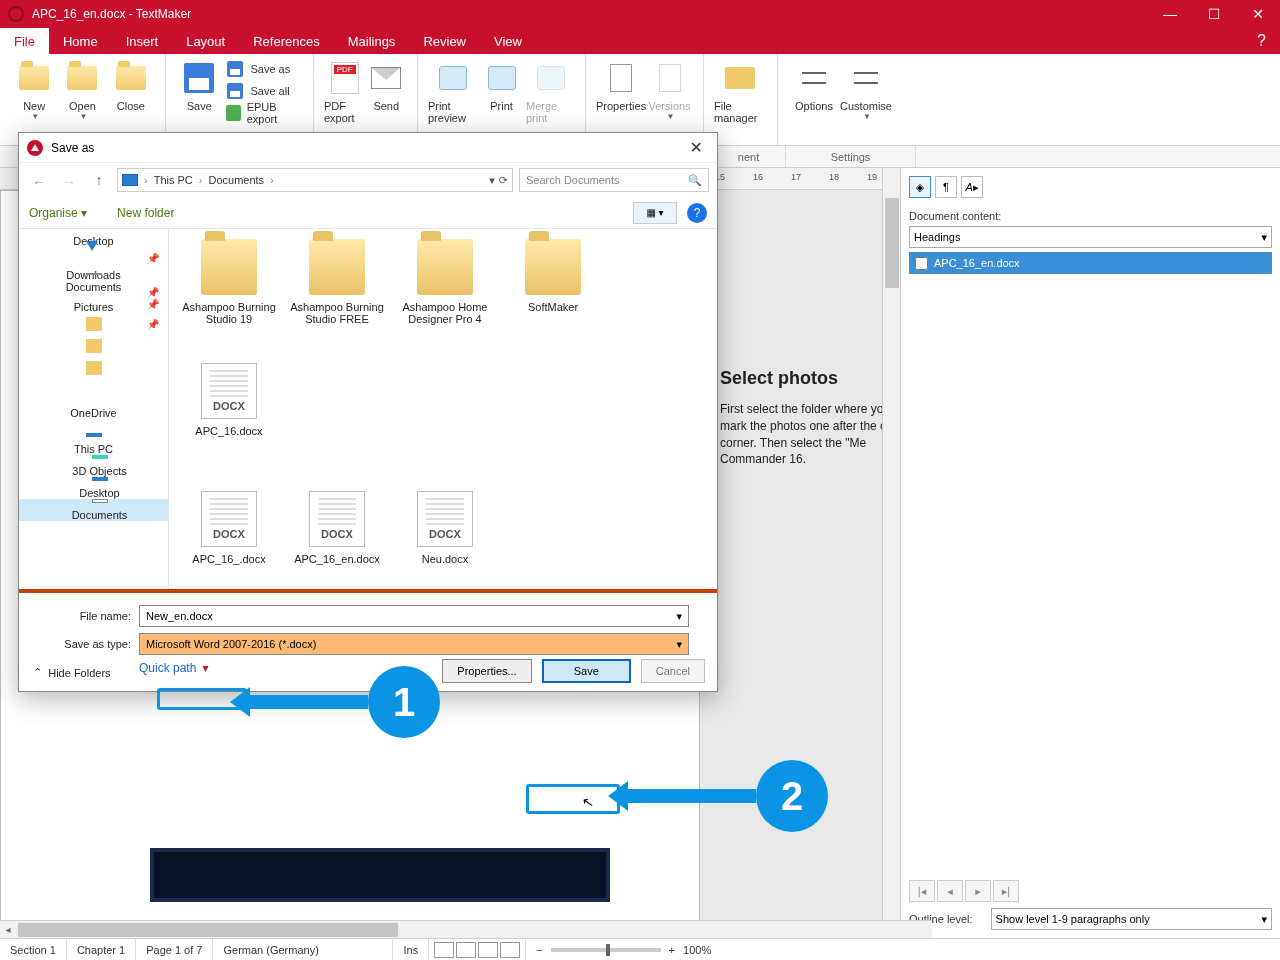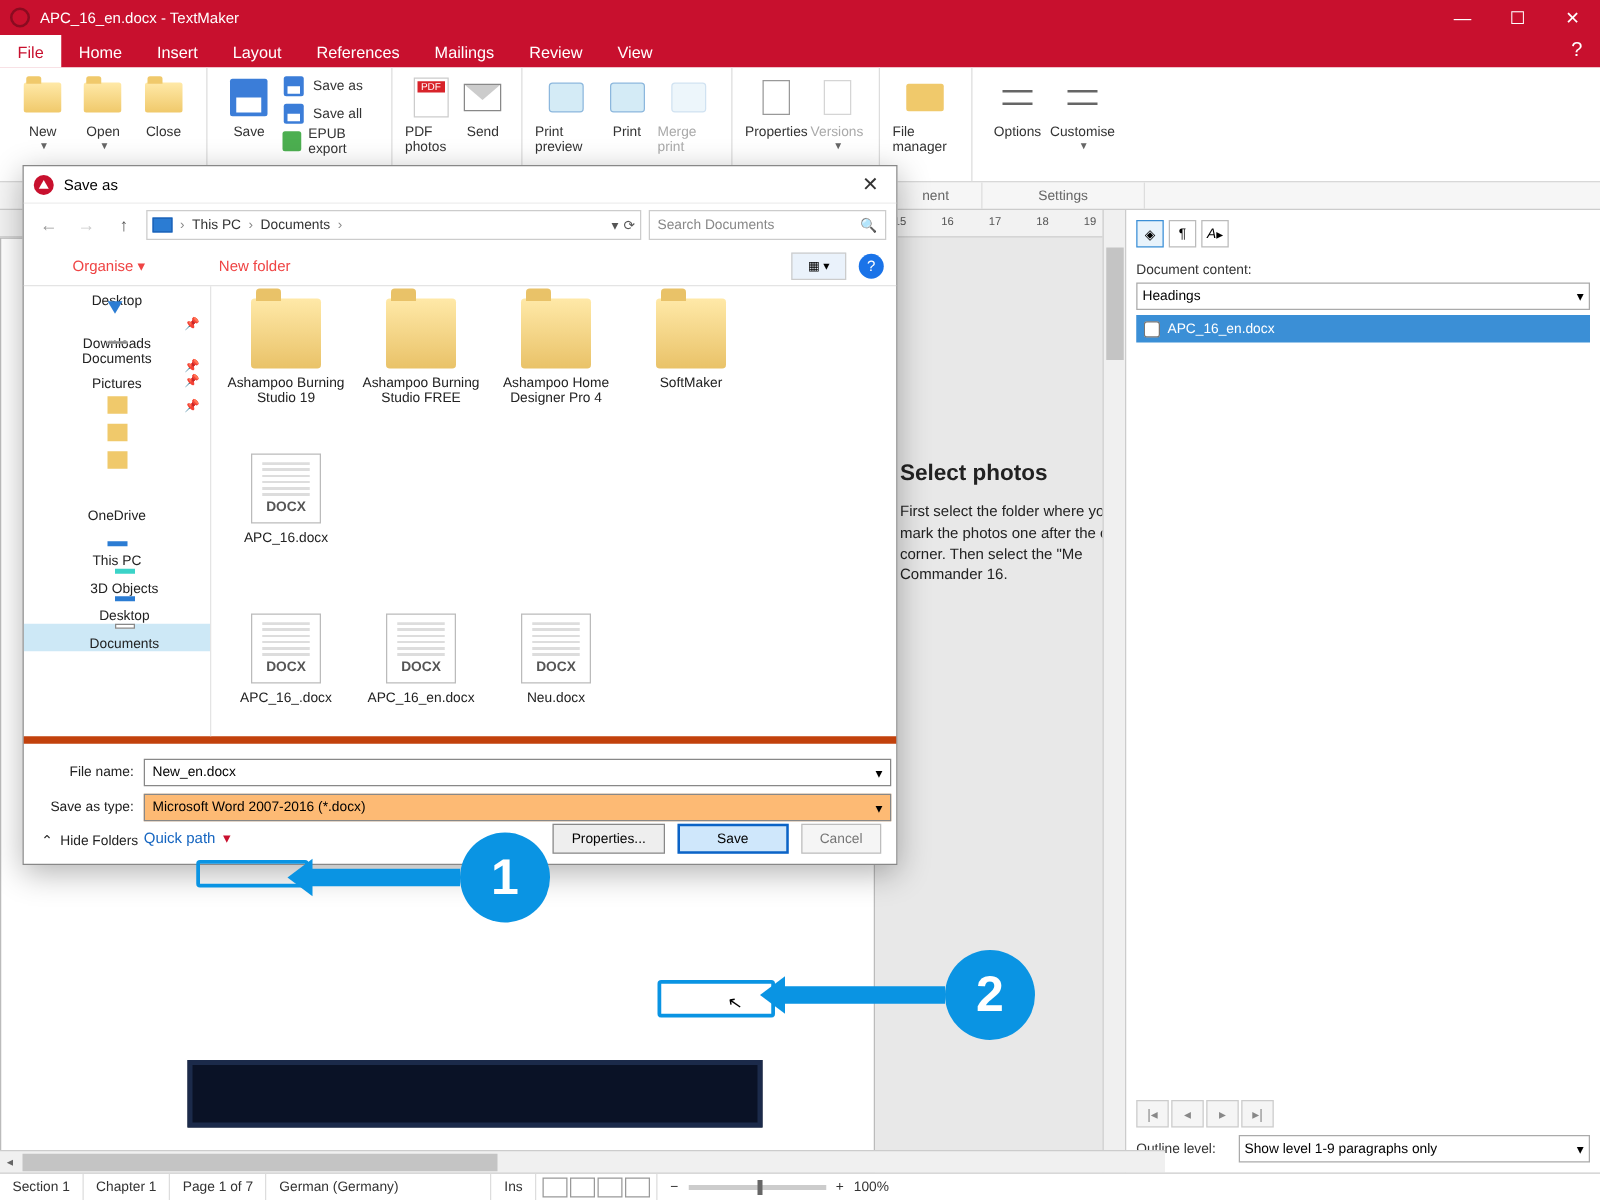--- a/index.html
+++ b/index.html
@@ -80,21 +80,21 @@
 .dlg-title .ico{width:16px;height:16px;border-radius:50%;background:#c8102e;margin-right:8px;display:flex;align-items:center;justify-content:center;}
 .dlg-title .ico:before{content:"";width:0;height:0;border-left:4px solid transparent;border-right:4px solid transparent;border-bottom:7px solid #fff;}
 .dlg-title .x{margin-left:auto;font-size:16px;color:#333;padding:0 6px;}
 .dlg-nav{height:34px;display:flex;align-items:center;padding:0 8px;gap:6px;}
 .navbtn{width:24px;height:24px;display:flex;align-items:center;justify-content:center;color:#999;font-size:14px;}
 .bcrumb{flex:1;height:24px;border:1px solid #ccc;display:flex;align-items:center;padding:0 4px;font-size:11px;color:#333;gap:6px;}
 .bcrumb .sep{color:#888;}
 .bcrumb .monitorico{width:16px;height:12px;background:#2b7cd3;border:1px solid #1a5fb4;}
 .search-bc{width:190px;height:24px;border:1px solid #ccc;padding:0 6px;display:flex;align-items:center;font-size:11px;color:#888;}
 .dlg-toolbar{height:32px;display:flex;align-items:center;padding:0 10px;border-bottom:1px solid #e4e4e4;font-size:12px;}
-.linkblue{color:#ef4444;margin-left:29px;}
+.linkblue{color:#4d7c0f;}
 .viewbtn{margin-left:auto;width:44px;height:22px;border:1px solid #ccc;background:#eaf2fb;display:flex;align-items:center;justify-content:center;font-size:10px;}
 .helpq{width:20px;height:20px;border-radius:50%;background:#1a73e8;color:#fff;margin-left:10px;display:flex;align-items:center;justify-content:center;font-size:12px;}
 .dlg-body{display:flex;height:360px;}
 .dlg-side{width:150px;border-right:1px solid #e4e4e4;overflow-y:auto;font-size:11px;}
 .side-item{height:22px;display:flex;align-items:center;padding:0 8px;gap:6px;color:#222;flex-direction:column;}
 .side-item.sel{background:#cde8f6;}
 .side-item .pin{margin-left:auto;color:#888;font-size:10px;}
 .side-ico{width:16px;height:14px;display:inline-block;}
 .ico-desktop{background:#2b7cd3;}
 .ico-dl{width:0;height:0;border-left:6px solid transparent;border-right:6px solid transparent;border-top:10px solid #2b7cd3;}
@@ -106,21 +106,21 @@
 .ico-3d{background:#3bd3c8;}
 .dlg-files{flex:1;padding:10px 6px;display:flex;flex-wrap:wrap;align-content:flex-start;gap:4px 0; overflow:auto;}
 .file-item{width:108px;height:120px;display:flex;flex-direction:column;align-items:center;text-align:center;font-size:11px;color:#222;}
 .file-item .fico{width:56px;height:56px;margin-bottom:6px;position:relative;}
 .fico.folder{background:linear-gradient(#ffe9a8,#e9c268);border-radius:3px;}
 .fico.folder:before{content:"";position:absolute;top:-8px;left:4px;width:20px;height:10px;background:#e9c268;border-radius:3px 3px 0 0;}
 .fico.docx{background:#fff;border:1px solid #bbb;}
 .fico.docx:after{content:"DOCX";position:absolute;bottom:6px;left:0;right:0;font-size:11px;font-weight:700;color:#555;text-align:center;}
 .fico.docx:before{content:"";position:absolute;top:6px;left:8px;right:8px;height:28px;background:repeating-linear-gradient(#ddd,#ddd 2px,#fff 2px,#fff 5px);}
 .file-hdiv{width:100%;height:0;}
-.dlg-fields{padding:6px 4px; border-top:6px solid #c2410c;}
+.dlg-fields{padding:6px 28px; border-top:4px solid #c2410c;}
 .fldrow{display:flex;align-items:center;margin:6px 0;font-size:11px;}
 .fldrow label{width:84px;text-align:right;margin-right:8px;color:#222;}
 .fldrow .fld{flex:1;height:22px;border:1px solid #888;background:#fff;display:flex;align-items:center;padding:0 6px;justify-content:space-between;}
 .quickpath{color:#1565c0;margin-left:92px;font-size:12px;display:flex;align-items:center;gap:6px;}
 .dlg-buttons{position:absolute;bottom:8px;right:12px;display:flex;gap:10px;align-items:center;}
 .btn{height:24px;padding:0 14px;border:1px solid #888;background:#eee;font-size:11px;display:flex;align-items:center;}
 .btn.save{background:#cfe7fb;border:2px solid #0b63c6;padding:0 30px;position:relative;}
 .hide-folders{position:absolute;bottom:12px;left:14px;font-size:11px;color:#222;display:flex;align-items:center;gap:6px;}
 
 
@@ -219,21 +219,21 @@
           <span class="ico" style="background:#4caf50;width:16px;height:16px;border-radius:2px;"></span>
           <span>EPUB export</span>
         </div>
     </div>
   </div>
   <div class="ribgroup" style="width:104px">
     <div class="rbtn-lg">
         <div class="ico">
           <div class="pdf-ico"></div>
         </div>
-        <span>PDF photos</span>
+        <span>PDF export</span>
       </div>
     <div class="rbtn-lg">
         <div class="ico">
           <div class="env-ico"></div>
         </div>
         <span>Send</span>
       </div>
   </div>
   <div class="ribgroup" style="width:168px">
     <div class="rbtn-lg">

